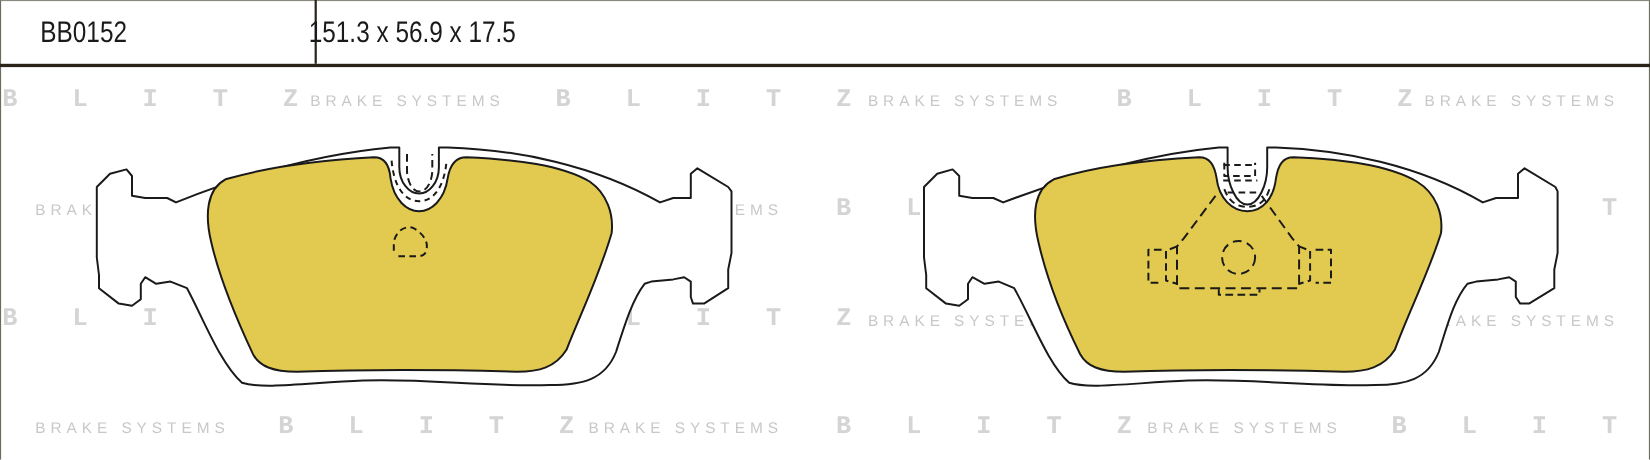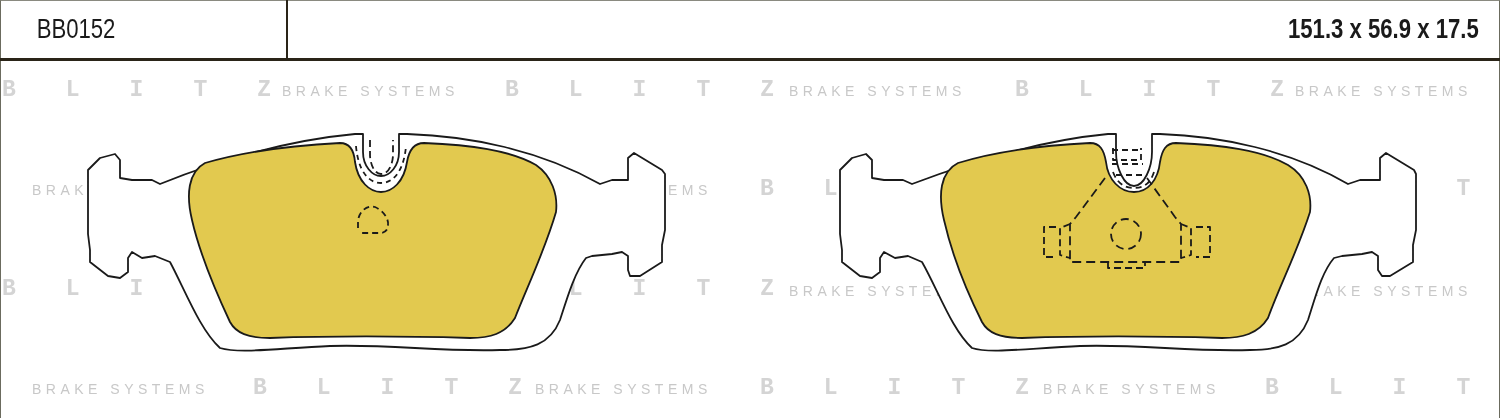--- a/index.html
+++ b/index.html
@@ -1,20 +1,20 @@
 <!DOCTYPE html>
 <html><head>
 <meta charset="utf-8">
 <style>
   html, body { margin: 0; padding: 0; background: #ffffff; }
   body { width: 1500px; height: 418px; position: relative; overflow: hidden; font-family: "DejaVu Sans", sans-serif; }
   .frame { position: absolute; left: 0; top: 0; width: 1500px; height: 418px; box-sizing: border-box; border-left: 1px solid #6b6b5e; border-right: 1px solid #6b6b5e; border-top: 1px solid #8a8a80; }
   .header { position: absolute; left: 0; top: 0; width: 1500px; height: 61px; border-bottom: 3px solid #2a2418; box-sizing: border-box; }
   .code-cell { position: absolute; left: 0; top: 0; width: 258px; height: 58px; border-right: 2px solid #2a2418; display: flex; align-items: center; justify-content: flex-start; margin-left: 28px; }
-  .dim-cell { position: absolute; left: 260px; top: 0; width: 1240px; height: 58px; display: flex; align-items: center; justify-content: flex-end; font-weight: bold; }
+  .dim-cell { position: absolute; left: 260px; top: 0; width: 1240px; height: 58px; display: flex; align-items: center; justify-content: flex-start; }
   .hdr-text { font-family: "Liberation Sans", sans-serif; font-size: 27px; color: #1a1a1a; letter-spacing: 0px; transform: scaleX(0.82); }
   .wm { position: absolute; white-space: nowrap; color: #d4d4d4; pointer-events: none; }
   .wm-blitz { font-family: Liberation Mono, monospace; font-weight: bold; font-size: 23px; letter-spacing: 50px; }
   .wm-brake { font-family: "Liberation Sans", sans-serif; font-size: 14px; letter-spacing: 4.5px; color: #c8c8c8; }
   svg.pads { position: absolute; left: 0; top: 0; }
 </style>
 </head>
 <body>
 
 <div class="frame"></div>

